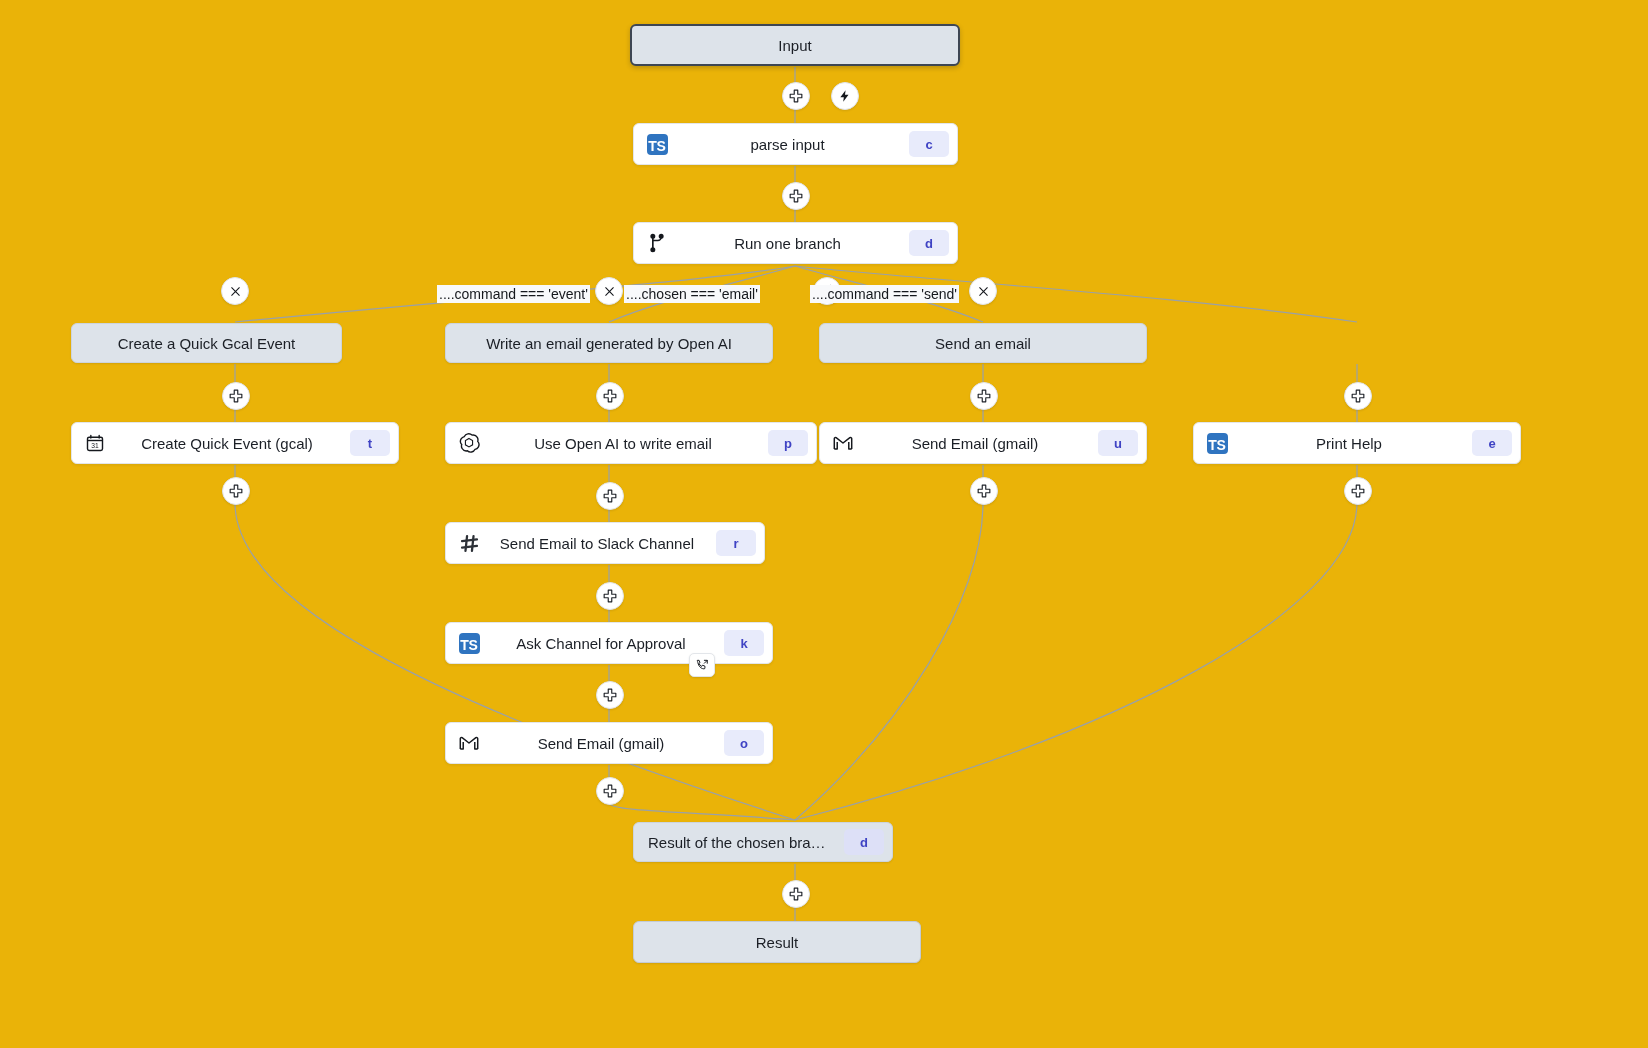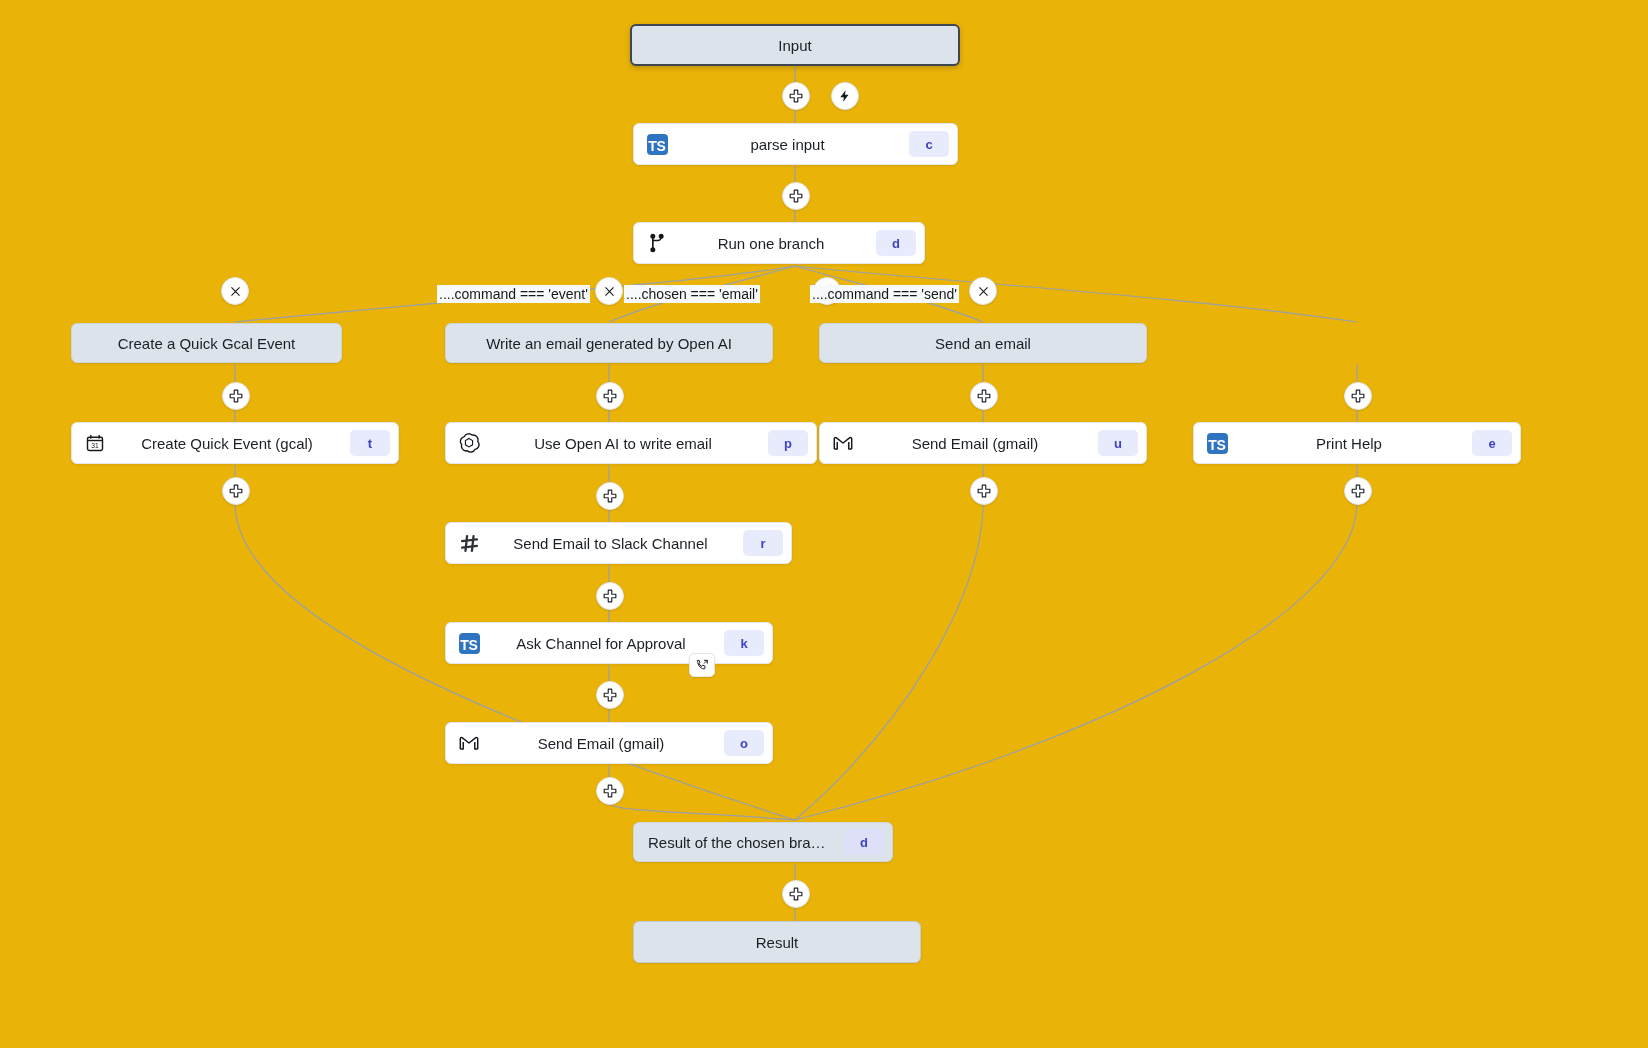--- a/index.html
+++ b/index.html
@@ -207,21 +207,21 @@
     <span class="label">parse input</span>
     <span class="kbd">c</span>
   </div>
 
   <div class="handle" style="left:782px; top:182px;">
     <svg width="14" height="14" viewBox="0 0 24 24">
       <path d="M9 2h6v7h7v6h-7v7H9v-7H2V9h7z" fill="none" stroke="#20242b" stroke-width="2" stroke-linejoin="round"></path>
     </svg>
   </div>
 
-  <div class="node card" style="left:633px; top:222px; width:292px;">
+  <div class="node card" style="left:633px; top:222px; width:325px;">
     <span class="icon-slot">
       <svg width="20" height="20" viewBox="0 0 24 24">
         <g fill="none" stroke="#15181d" stroke-width="2" stroke-linecap="round">
           <path d="M7 4v16"></path>
           <path d="M7 9h6a4 4 0 0 0 4-4"></path>
           <circle cx="7" cy="4" r="2" fill="#15181d"></circle>
           <circle cx="7" cy="20" r="2" fill="#15181d"></circle>
           <circle cx="17" cy="4" r="2" fill="#15181d"></circle>
         </g>
       </svg>
@@ -307,21 +307,21 @@
     </span>
     <span class="label">Use Open AI to write email</span>
     <span class="kbd">p</span>
   </div>
   <div class="handle" style="left:596px; top:482px;">
     <svg width="14" height="14" viewBox="0 0 24 24">
       <path d="M9 2h6v7h7v6h-7v7H9v-7H2V9h7z" fill="none" stroke="#20242b" stroke-width="2" stroke-linejoin="round"></path>
     </svg>
   </div>
 
-  <div class="node card" style="left:445px; top:522px; width:347px;">
+  <div class="node card" style="left:445px; top:522px; width:320px;">
     <span class="icon-slot">
       <svg width="21" height="21" viewBox="0 0 24 24">
         <g stroke="#2d3138" stroke-width="2.6" stroke-linecap="round">
           <path d="M9.2 3.5L7.4 20.5"></path>
           <path d="M16.6 3.5L14.8 20.5"></path>
           <path d="M3.5 9.2L20.5 7.4"></path>
           <path d="M3.5 16.6L20.5 14.8"></path>
         </g>
       </svg>
     </span>

